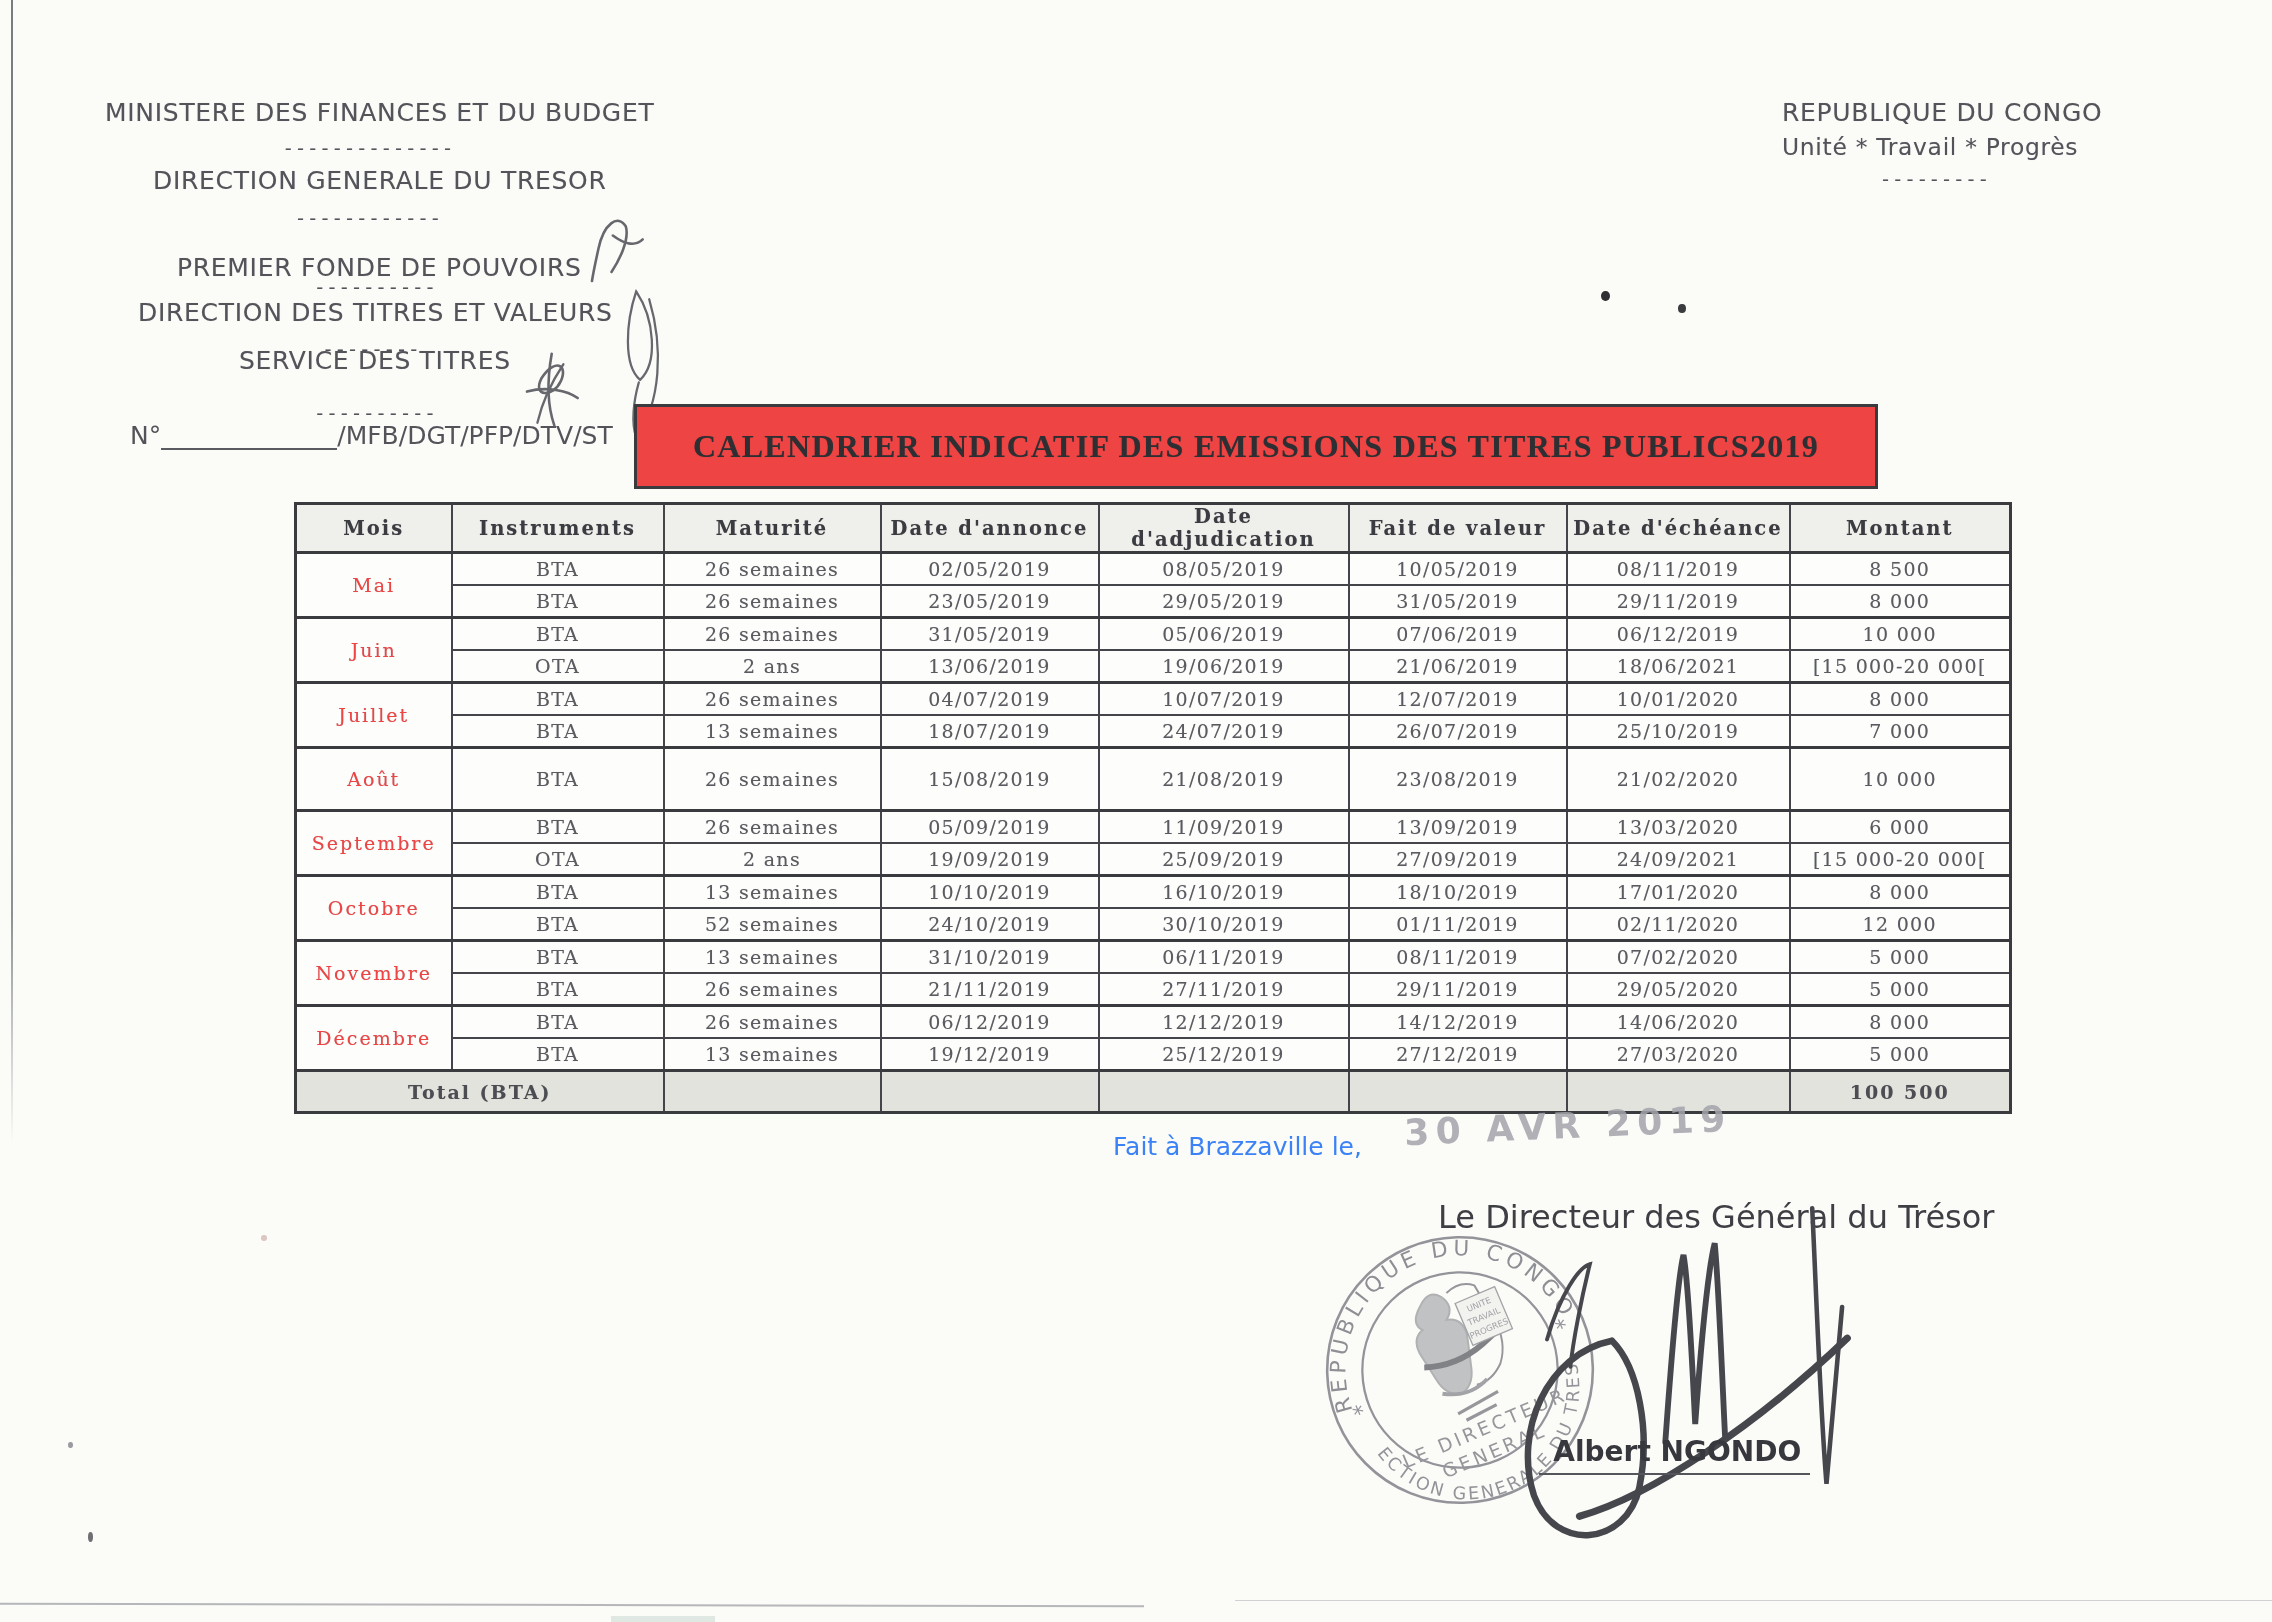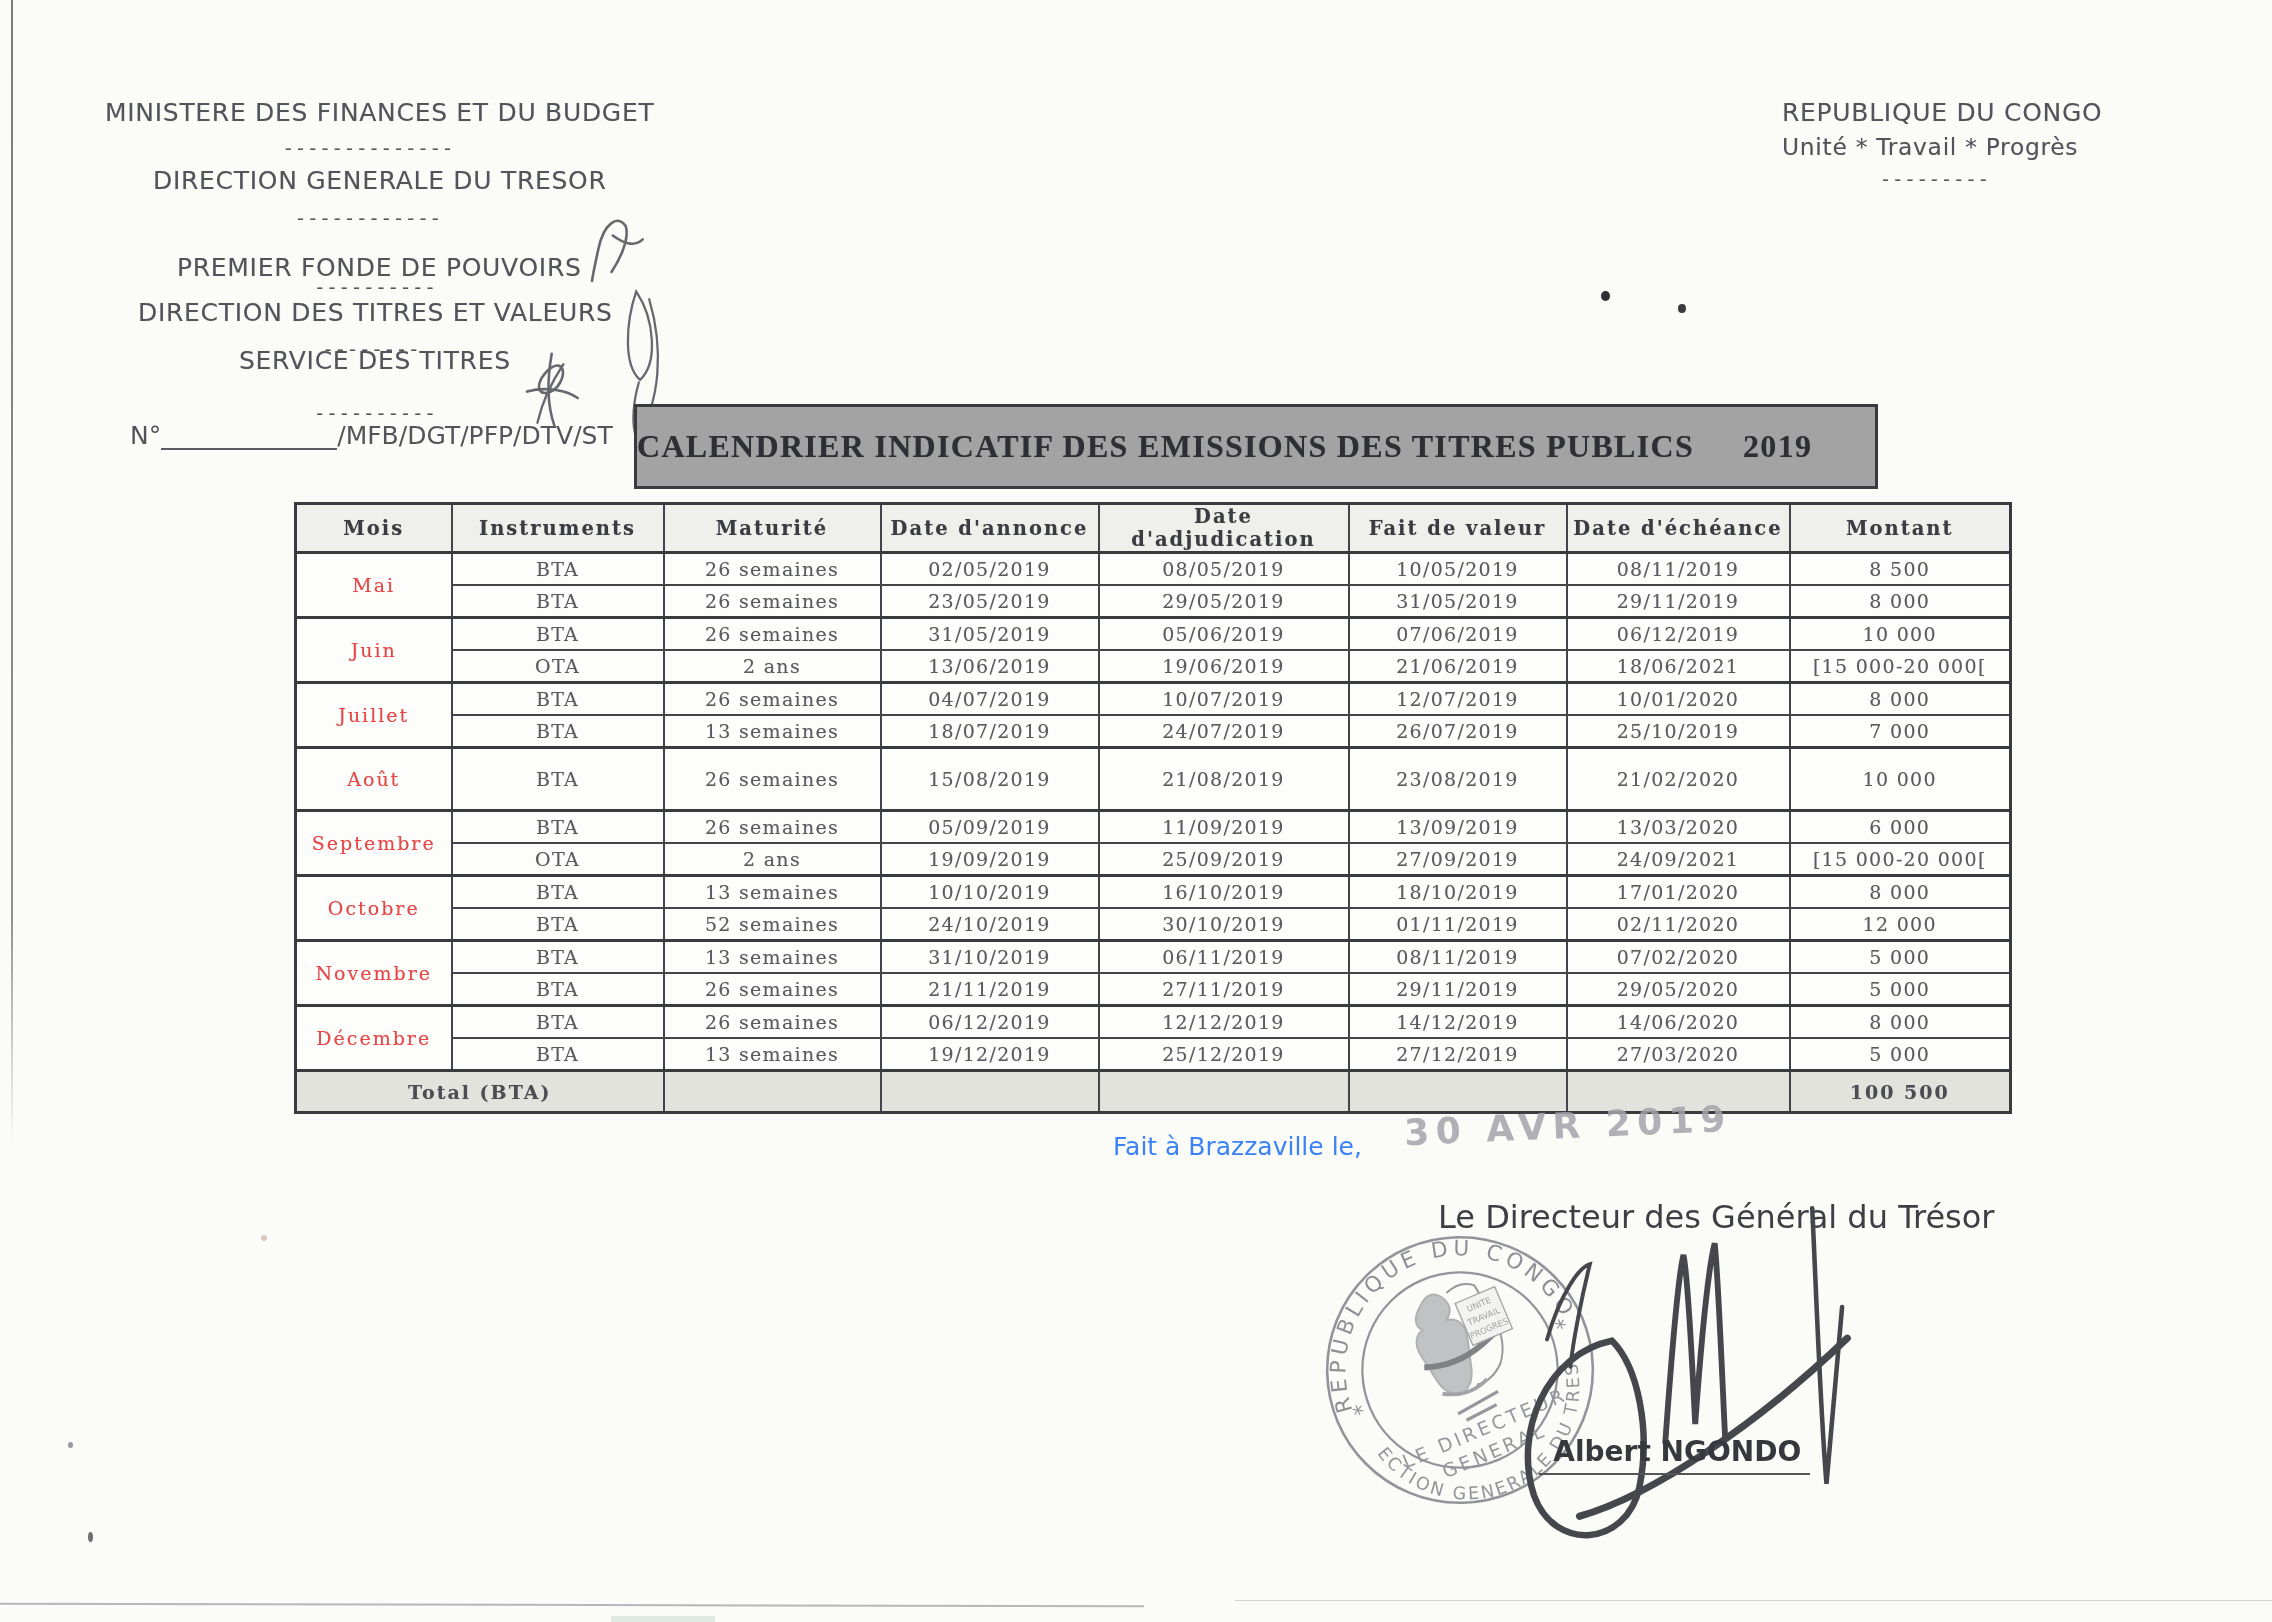--- a/index.html
+++ b/index.html
@@ -19,22 +19,22 @@
     font-size:19.5px;letter-spacing:5.2px;color:#53545a;text-align:center;
   }
   .ref-line{display:flex;align-items:flex-end;font-size:25px;color:#53545a;}
   .ref-underline{
     display:inline-block;width:176px;height:26px;
     border-bottom:2.6px solid #5a5b60;
   }
   
   .title-box{
     left:634px;top:404px;width:1238px;height:79px;
-    border:3.3px solid #3a3b3f;background:#a3a3a3;
-    display:flex;align-items:center;justify-content:flex-start;gap:49px;
+    border:3.3px solid #3a3b3f;background:#ef4444;
+    display:flex;align-items:center;justify-content:center;
     font-family:"Liberation Serif",serif;font-weight:bold;
     font-size:32px;color:#2e2f33;letter-spacing:1.3px;
     text-shadow:0 0 0.7px rgba(46,47,51,.4);
   }
   
   table.cal{
     position:absolute;left:294px;top:502px;
     border-collapse:collapse;table-layout:fixed;
     font-family:"DejaVu Serif",serif;font-size:19px;color:#5a5b60;
     border:3.9px solid #3a3b3e;background:#fdfdfb;padding-left:16px;

